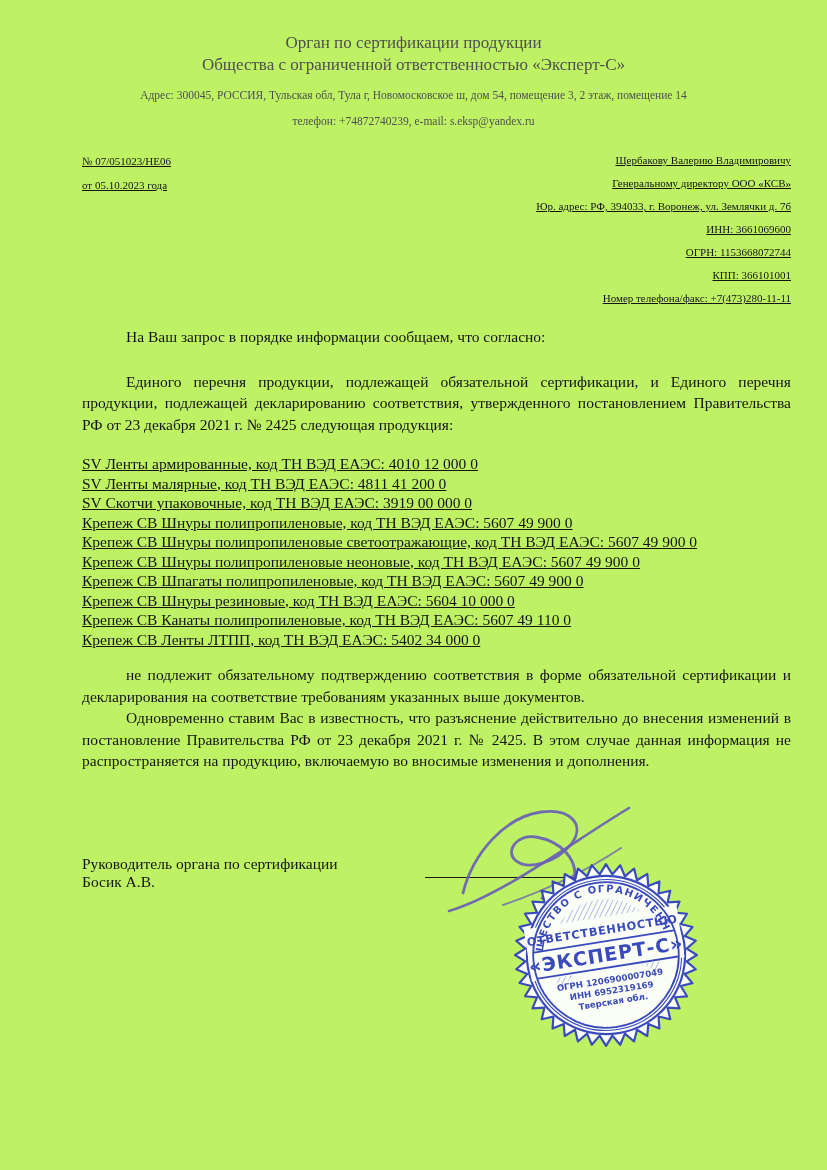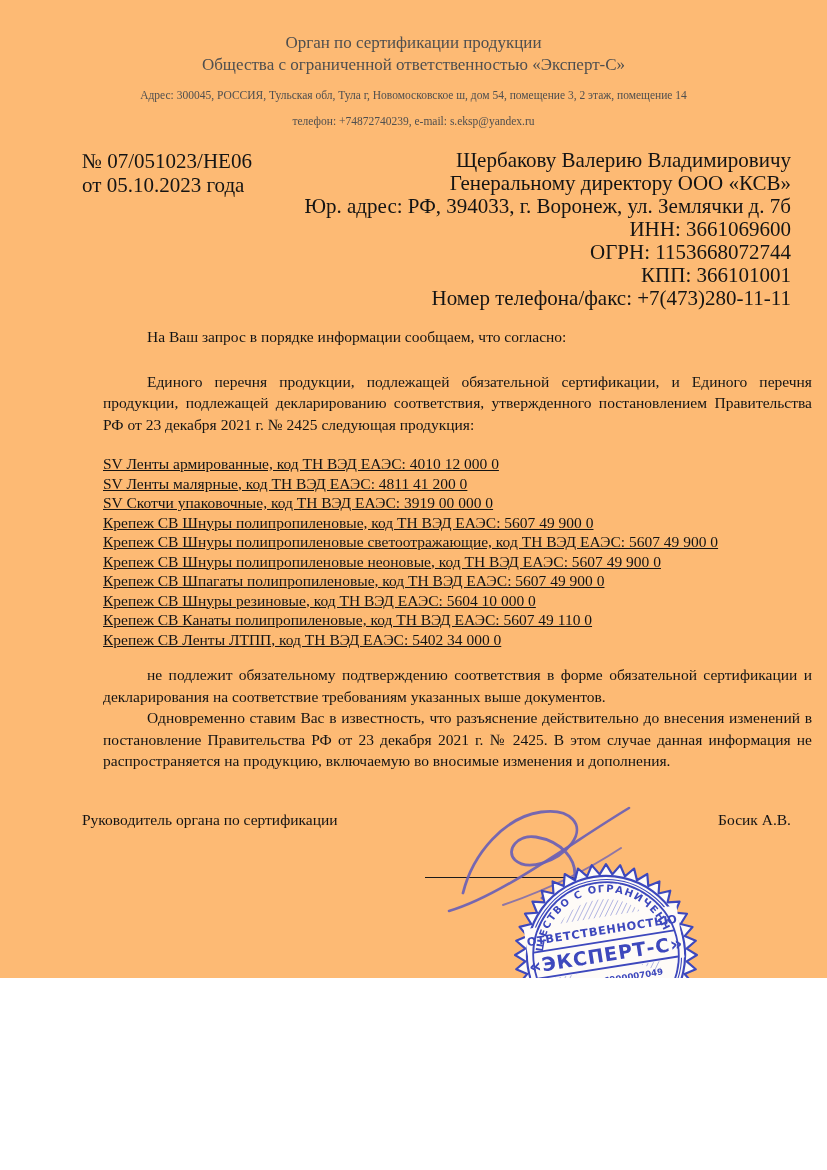--- a/index.html
+++ b/index.html
@@ -1,20 +1,20 @@
 <!DOCTYPE html>
 <html><head>
 <meta charset="utf-8">
 <style>
   html, body { margin: 0; padding: 0; background: #ffffff; }
   .page {
     position: relative;
     width: 827px;
-    height: 978px;
-    background: #fdba74;
+    height: 1170px;
+    background: #bef264;
     overflow: hidden;
     font-family: "Liberation Serif", "DejaVu Serif", serif;
     color: #141414;
   }
   
   .doc-header {
     position: absolute;
     top: 32px;
     left: 0;
     width: 827px;
@@ -24,51 +24,52 @@
   .doc-header .hline { font-size: 17px; line-height: 22px; }
   .doc-header .hsmall { font-size: 11.5px; line-height: 14px; margin-top: 12px; }
   
   .ref-row {
     position: absolute;
     top: 149px;
     left: 82px;
     width: 709px;
     display: flex;
     justify-content: space-between;
-    font-size: 21px;
+    font-size: 11px;
+    text-decoration: underline;
   }
   .ref-left { line-height: 24px; text-align: left; }
   .recipient { line-height: 23px; text-align: right; }
   
   .letter-body {
     position: absolute;
     top: 326px;
     left: 82px;
     width: 709px;
     font-size: 15.5px;
-    margin-left: 21px;
   }
   .intro { text-indent: 44px; margin: 0 0 23px 0; line-height: 21.5px; }
   .para {
     text-align: justify;
     text-indent: 44px;
     line-height: 21.5px;
     margin: 0;
   }
   .products { margin: 19px 0 15px 0; line-height: 19.5px; text-decoration: underline; }
   .product-line { white-space: nowrap; }
   
   .sig-row {
     position: absolute;
-    top: 811px;
+    top: 855px;
     left: 82px;
     width: 709px;
     display: flex;
     justify-content: space-between;
     font-size: 15.5px;
+    flex-direction: column;
   }
   .sig-line {
     position: absolute;
     left: 425px;
     top: 877px;
     width: 178px;
     border-top: 1.6px solid #1a1a1a;
   }
   
   .stamp-wrap { position: absolute; left: 506px; top: 855px; width: 200px; height: 200px; }

